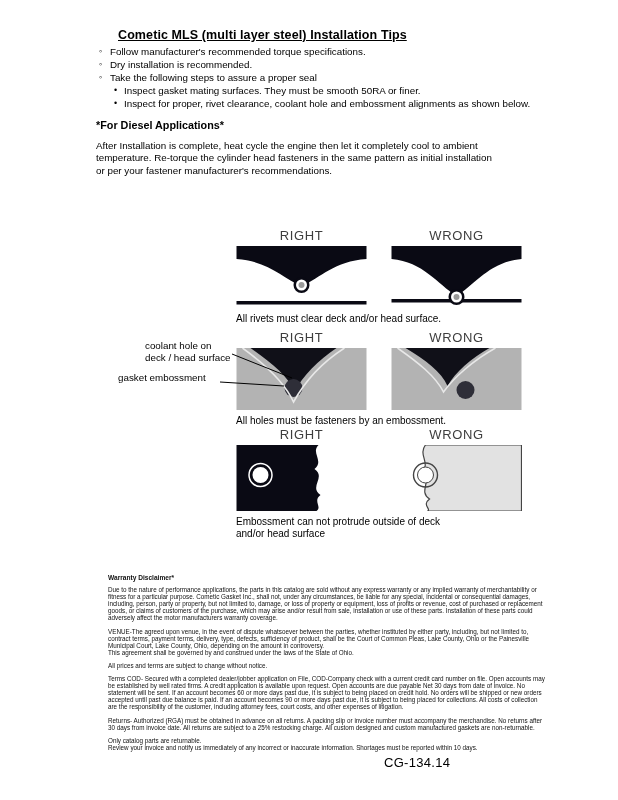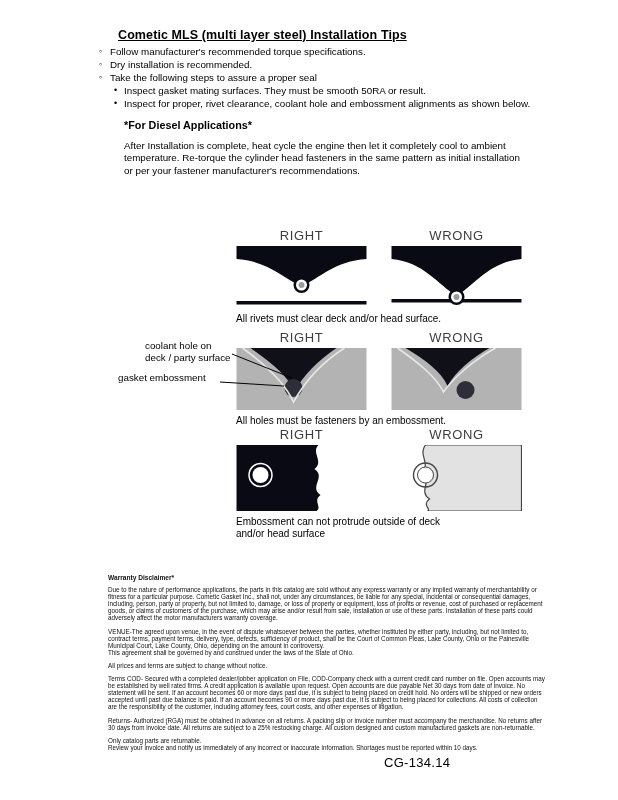--- a/index.html
+++ b/index.html
@@ -14,21 +14,21 @@
     position:absolute;left:110px;top:20px;margin:8px;
     font-size:12.5px;font-weight:bold;text-decoration:underline;letter-spacing:.1px;
   }
 
   .tips{position:absolute;left:99px;top:45px;font-size:9.8px;line-height:13px}
   .tip{display:flex}
   .tip .marker{width:11px;flex:none;font-size:9px;line-height:13px}
   .tip.l2{margin-left:15px}
   .tip.l2 .marker{width:10px}
 
-  .diesel{position:absolute;left:124px;top:119px;width:472px;font-size:9.8px;line-height:12.6px}
+  .diesel{position:absolute;left:96px;top:119px;width:472px;font-size:9.8px;line-height:12.6px}
   .diesel-heading{font-weight:bold;font-size:10.8px;margin:0 0 8px 0}
   .diesel .para{white-space:pre-line;margin:0 0 11px 0}
 
   .dia-row{position:absolute;left:236px;width:297px;display:flex;flex-wrap:wrap;column-gap:24px}
   .dia-col{width:131px}
   .dia-label{text-align:center;font-size:13px;color:#3d3d3d;letter-spacing:.6px;margin-bottom:3px}
   .dia-col svg{display:block;width:131px}
   .dia-caption{width:100%;font-size:10px;margin-top:5px;white-space:pre-line;line-height:12px}
 
   .ann{position:absolute;font-size:9.8px;line-height:11.5px;white-space:pre-line}
@@ -56,21 +56,21 @@
     <div class="tip l1">
       <span class="marker">◦</span>
       <span>Dry installation is recommended.</span>
     </div>
     <div class="tip l1">
       <span class="marker">◦</span>
       <span>Take the following steps to assure a proper seal</span>
     </div>
     <div class="tip l2">
       <span class="marker">•</span>
-      <span>Inspect gasket mating surfaces.  They must be smooth 50RA or result.</span>
+      <span>Inspect gasket mating surfaces.  They must be smooth 50RA or finer.</span>
     </div>
     <div class="tip l2">
       <span class="marker">•</span>
       <span>Inspect for proper, rivet clearance, coolant hole and embossment alignments as shown below.</span>
     </div>
   </div>
 
   <div class="diesel">
     <div class="diesel-heading">*For Diesel Applications*</div>
     <p class="para">After Installation is complete, heat cycle the engine then let it completely cool to ambient
@@ -118,21 +118,21 @@
         <rect width="130" height="62" fill="#b3b3b3"></rect>
         <path d="M14,0 C34,12 50,24 56,38 C64,24 80,10 98,0 Z" fill="#101018"></path>
         <path d="M6,0 C26,14 44,28 52,44 C62,30 82,12 104,0" fill="none" stroke="#e8e8e8" stroke-width="1.6"></path>
         <circle cx="74" cy="42" r="9" fill="#2e2e38"></circle>
       </svg>
     </div>
     <div class="dia-caption">All holes must be fasteners by an embossment.</div>
   </div>
 
   <div class="ann" style="left:145px;top:340px">coolant hole on
-deck / party surface</div>
+deck / head surface</div>
   <div class="ann" style="left:118px;top:372px">gasket embossment</div>
   <svg class="overlay" style="left:216px;top:348px" width="100" height="45">
     <line x1="16" y1="6" x2="76" y2="30" stroke="#000" stroke-width="1"></line>
     <line x1="4" y1="34" x2="68" y2="38" stroke="#000" stroke-width="1"></line>
   </svg>
 
   <div class="dia-row" style="top:427px">
     <div class="dia-col">
       <div class="dia-label">RIGHT</div>
       <svg viewBox="0 0 130 66" height="66">

